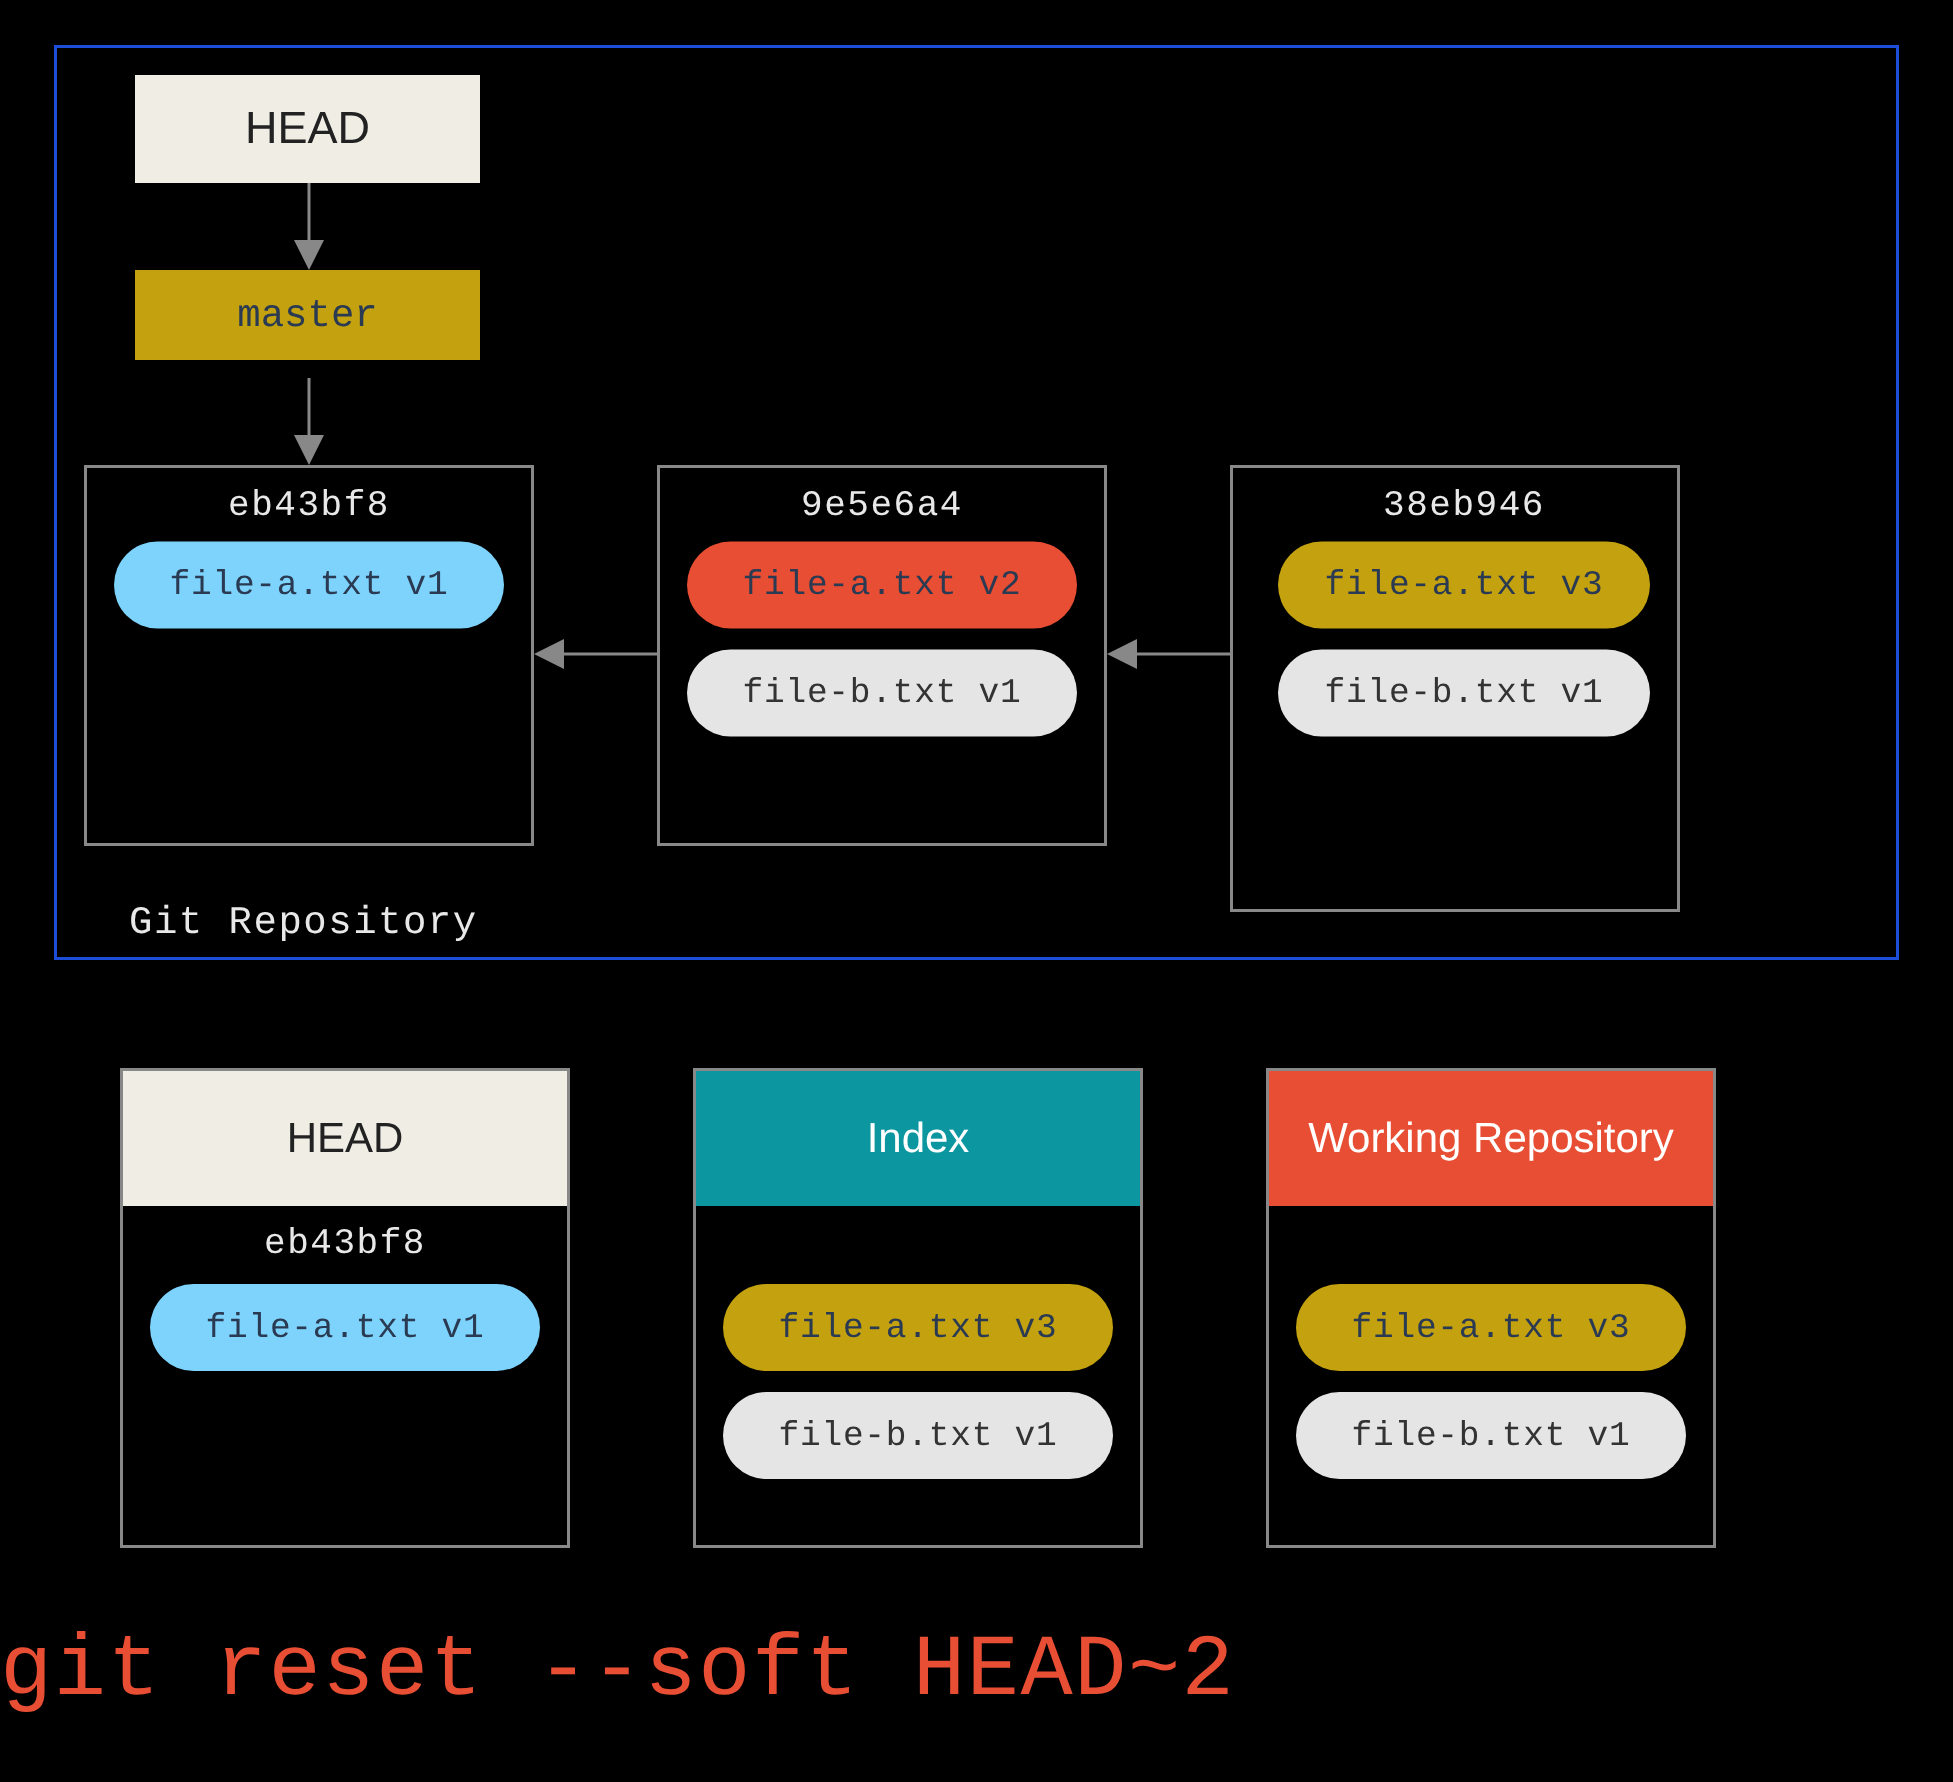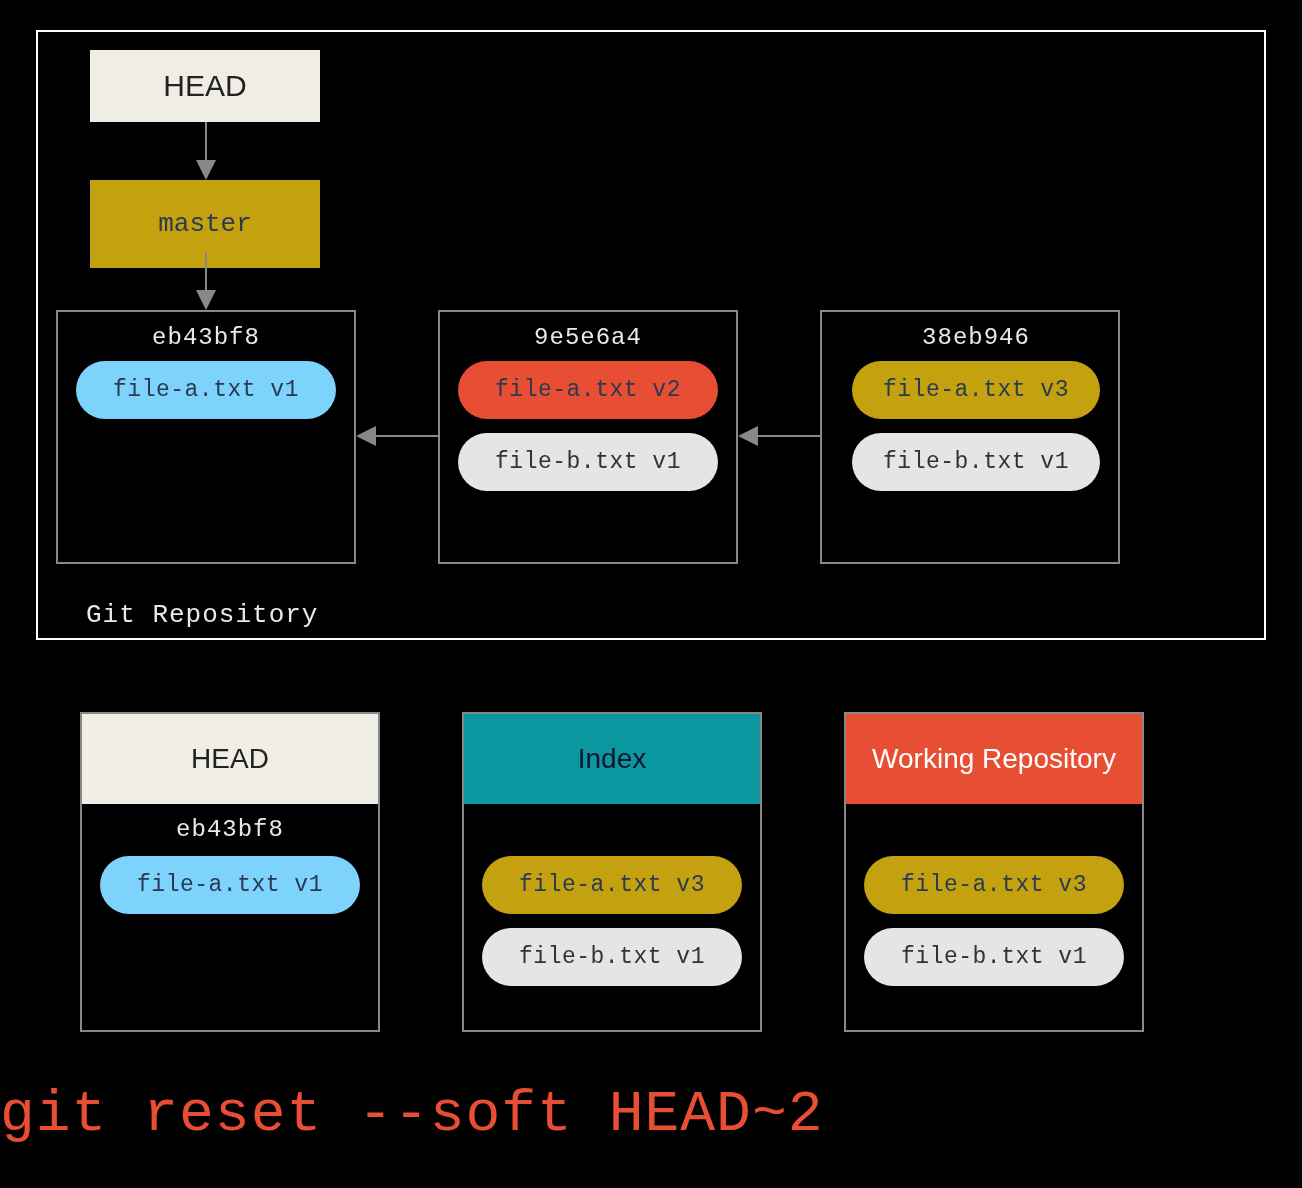--- a/index.html
+++ b/index.html
@@ -6,21 +6,21 @@
   body {
     background: #000;
     font-family: "Menlo", "Consolas", "Courier New", monospace;
     width: 1302px;
     height: 1188px;
     position: relative;
     overflow: hidden;
   }
   .repo-frame {
     position: absolute;
-    border: 2px solid #ffffff;
+    border: 2px solid #1d4ed8;
     left: 36px;
     top: 30px;
     width: 1230px;
     height: 610px;
   }
   .repo-label {
     position: absolute;
     left: 48px;
     bottom: 8px;
     color: #e8e8e8;
@@ -41,21 +41,21 @@
     height: 72px;
     left: 90px;
     top: 50px;
     font-size: 30px;
     font-family: -apple-system, "Segoe UI", Arial, sans-serif;
   }
   .master-box {
     background: #c4a20f;
     color: #2a3a52;
     width: 230px;
-    height: 88px;
+    height: 60px;
     left: 90px;
     top: 180px;
     font-size: 26px;
   }
   .commit {
     position: absolute;
     border: 2px solid #888;
     width: 300px;
     text-align: center;
     padding-top: 12px;
@@ -78,42 +78,42 @@
     letter-spacing: 0.5px;
   }
   .pill-teal { background: #7dd3fc; }
   .pill-red { background: #e84e33; }
   .pill-gold { background: #c4a20f; }
   .pill-cream { background: #e5e5e5; color: #333; }
 
   
   #commit1 { left: 56px; top: 310px; width: 300px; height: 254px; }
   #commit2 { left: 438px; top: 310px; width: 300px; height: 254px; }
-  #commit3 { left: 820px; top: 310px; width: 300px; height: 254px; padding-left: 12px; }
+  #commit3 { left: 820px; top: 310px; width: 300px; height: 298px; padding-left: 12px; }
 
   
   .panel {
     position: absolute;
     border: 2px solid #888;
     width: 300px;
     height: 320px;
     text-align: center;
   }
   .panel-header {
     height: 90px;
     display: flex;
     align-items: center;
     justify-content: center;
     font-size: 28px;
     font-family: -apple-system, "Segoe UI", Arial, sans-serif;
     line-height: 1.15;
     padding: 0 10px;
   }
   .ph-cream { background: #efede4; color: #222; }
-  .ph-teal  { background: #0c97a0; color: #0f172a; }
+  .ph-teal  { background: #0c97a0; color: #ffffff; }
   .ph-red   { background: #e84e33; color: #fff; }
 
   .panel-hash {
     color: #e8e8e8;
     font-size: 24px;
     margin: 12px 0 10px 0;
     letter-spacing: 1px;
     height: 30px;
   }
 

